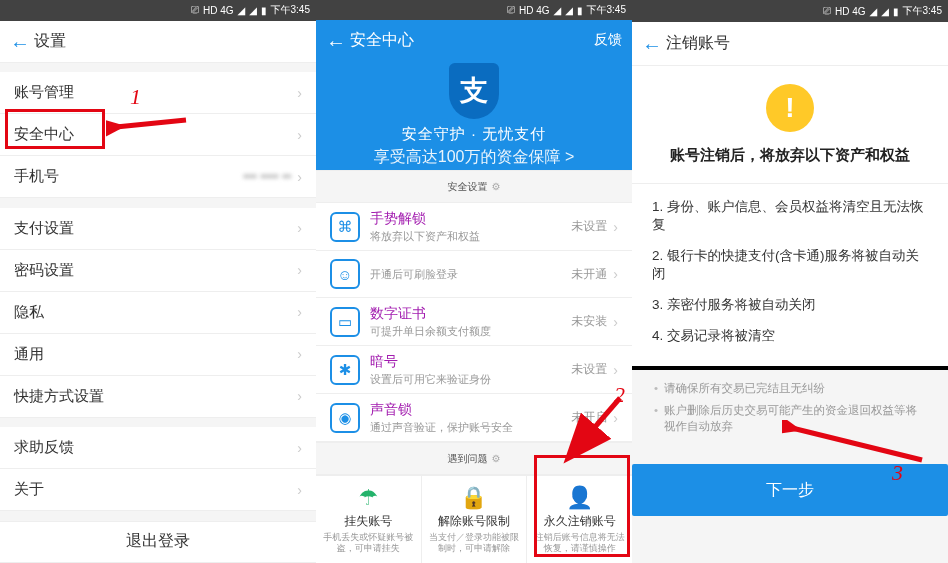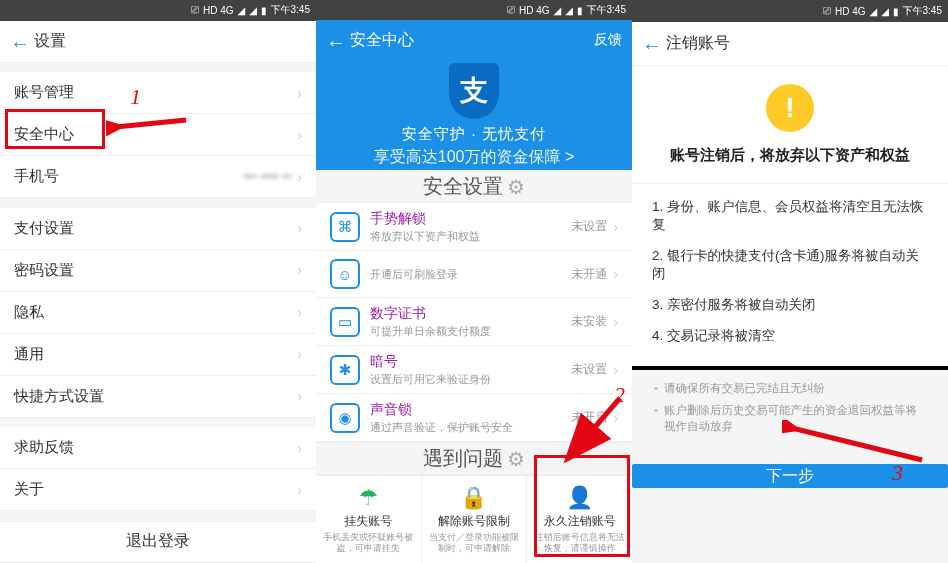--- a/index.html
+++ b/index.html
@@ -88,21 +88,21 @@
     border-radius:6px 6px 26px 26px;
     display:flex;align-items:center;justify-content:center;
     font-size:28px;color:#fff;font-weight:bold;
     margin-bottom:6px;
   }
   .hero-title { font-size:15px; letter-spacing:1px; }
   .hero-sub { font-size:16px; opacity:.9; margin-top:3px; }
   .section-header {
     height:36px;background:#f5f5f5;
     display:flex;align-items:center;justify-content:center;
-    font-size:20px;color:#555;
+    font-size:10px;color:#555;
     border-bottom:1px solid #eee;border-top:1px solid #eee;
   }
   .section-header .gear { margin-left:4px;color:#aaa; }
   .sec-item {
     background:#fff;
     display:flex;
     align-items:center;
     padding:8px 14px;
     border-bottom:1px solid #eee;
     height:48px;
@@ -154,21 +154,21 @@
   .panel3-title { font-size:15px;font-weight:600;color:#222;text-align:center; }
   .panel3-list {
     background:#fff;padding:14px 20px 8px;
     border-bottom:4px solid #000000;
   }
   .panel3-list .li { font-size:13.5px;color:#333;margin-bottom:13px; }
   .panel3-notes { padding:10px 22px; }
   .panel3-notes .note { font-size:11.5px;color:#999;margin-bottom:6px;line-height:1.4;position:relative;padding-left:10px; }
   .panel3-notes .note:before { content:"•"; position:absolute;left:0;color:#bbb; }
   .next-btn {
-    margin:14px 0;height:24px;background:#1c8fe6;color:#fff;
+    margin:14px 0;height:52px;background:#1c8fe6;color:#fff;
     display:flex;align-items:center;justify-content:center;
     font-size:16px;border-radius:2px;
   }
   .blurred { filter: blur(2px); color:#bbb; }
 </style>
 </head>
 <body>
 
 <div class="screen">
   <div class="status-bar">

